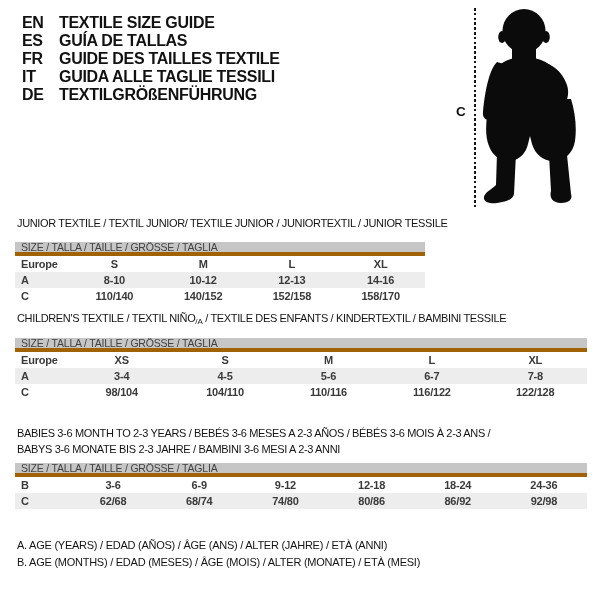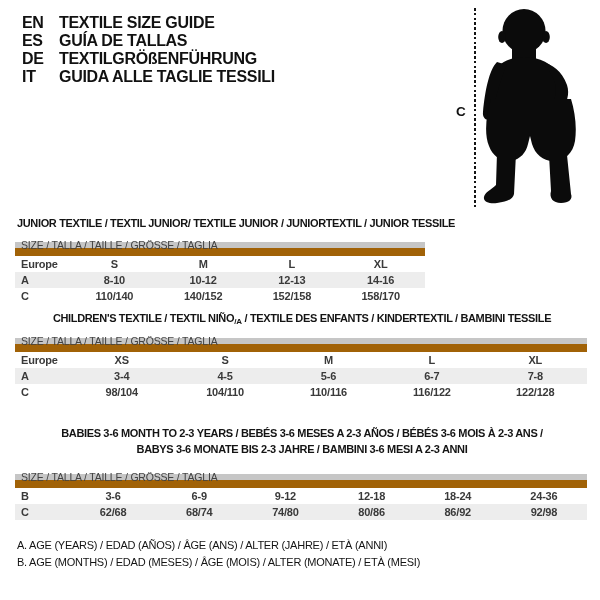--- a/index.html
+++ b/index.html
@@ -23,29 +23,29 @@
   .c-label { position:absolute; left:456px; top:104px; font-weight:bold; font-size:13.5px; color:#111; }
   .baby-svg { position:absolute; left:482px; top:7px; width:116px; height:200px; }
   .baby-svg * { fill:#0b0b0b; }
 
   
   .tblock { position:absolute; left:15px; }
   .t1 { top:217px; width:410px; }
   .t2 { top:312px; width:572px; }
   .t3 { top:425px; width:572px; }
   .tbl-title {
-    font-weight:bold; font-size:11px; letter-spacing:-0.35px; color:#141414;
-    line-height:13px; padding-left:2px; white-space:nowrap;text-align:center;
+    font-weight:normal; font-size:11px; letter-spacing:-0.35px; color:#141414;
+    line-height:13px; padding-left:2px; white-space:nowrap;
   }
   .t1 .tbl-title { margin-bottom:12px; }
   .t2 .tbl-title { margin-bottom:10px; }
-  .t3 .tbl-title { line-height:16px; margin-bottom:17px; }
+  .t3 .tbl-title { line-height:16px; margin-bottom:6px; }
   .subsc { font-size:8px; vertical-align:-2px; letter-spacing:-0.2px; }
   .size-bar {
-    height:14px; background:#c6c6c6; border-bottom:8px solid #a16207;
+    height:14px; background:#c6c6c6; border-bottom:4px solid #a16207;
     display:flex; align-items:center; padding-left:6px;
   }
   .size-bar span { font-size:10.5px; color:#424242; letter-spacing:-0.2px; white-space:nowrap; }
   table { width:100%; border-collapse:collapse; table-layout:fixed;font-weight:bold; }
   td {
     font-size:11px; height:16px; line-height:16px; text-align:center;
     color:#3a3a3a; letter-spacing:-0.2px; padding:0; overflow:hidden; white-space:nowrap;
   }
   td.lbl { width:55px; text-align:left; padding-left:6px; }
   tr.striped { background:#ededed; }
@@ -63,26 +63,30 @@
 <div class="lang-block">
   <div class="lang-row">
     <span class="lang-code">EN</span>
     <span class="lang-label">TEXTILE SIZE GUIDE</span>
   </div>
   <div class="lang-row">
     <span class="lang-code">ES</span>
     <span class="lang-label">GUÍA DE TALLAS</span>
   </div>
   <div class="lang-row">
+    <span class="lang-code">FR</span>
+    <span class="lang-label">GUIDE DES TAILLES TEXTILE</span>
+  </div>
+  <div class="lang-row">
+    <span class="lang-code">IT</span>
+    <span class="lang-label">GUIDA ALLE TAGLIE TESSILI</span>
+  </div>
+  <div class="lang-row">
     <span class="lang-code">DE</span>
     <span class="lang-label">TEXTILGRÖßENFÜHRUNG</span>
-  </div>
-  <div class="lang-row">
-    <span class="lang-code">IT</span>
-    <span class="lang-label">GUIDA ALLE TAGLIE TESSILI</span>
   </div>
 </div>
 
 <div class="height-line"></div>
 <div class="c-label">C</div>
 <svg class="baby-svg" viewBox="0 0 116 200" xmlns="http://www.w3.org/2000/svg">
   <ellipse cx="42" cy="24" rx="21.5" ry="22"></ellipse>
   <ellipse cx="20" cy="30" rx="3.8" ry="6"></ellipse>
   <ellipse cx="64" cy="30" rx="3.8" ry="6"></ellipse>
   <rect x="30" y="36" width="24" height="20"></rect>

